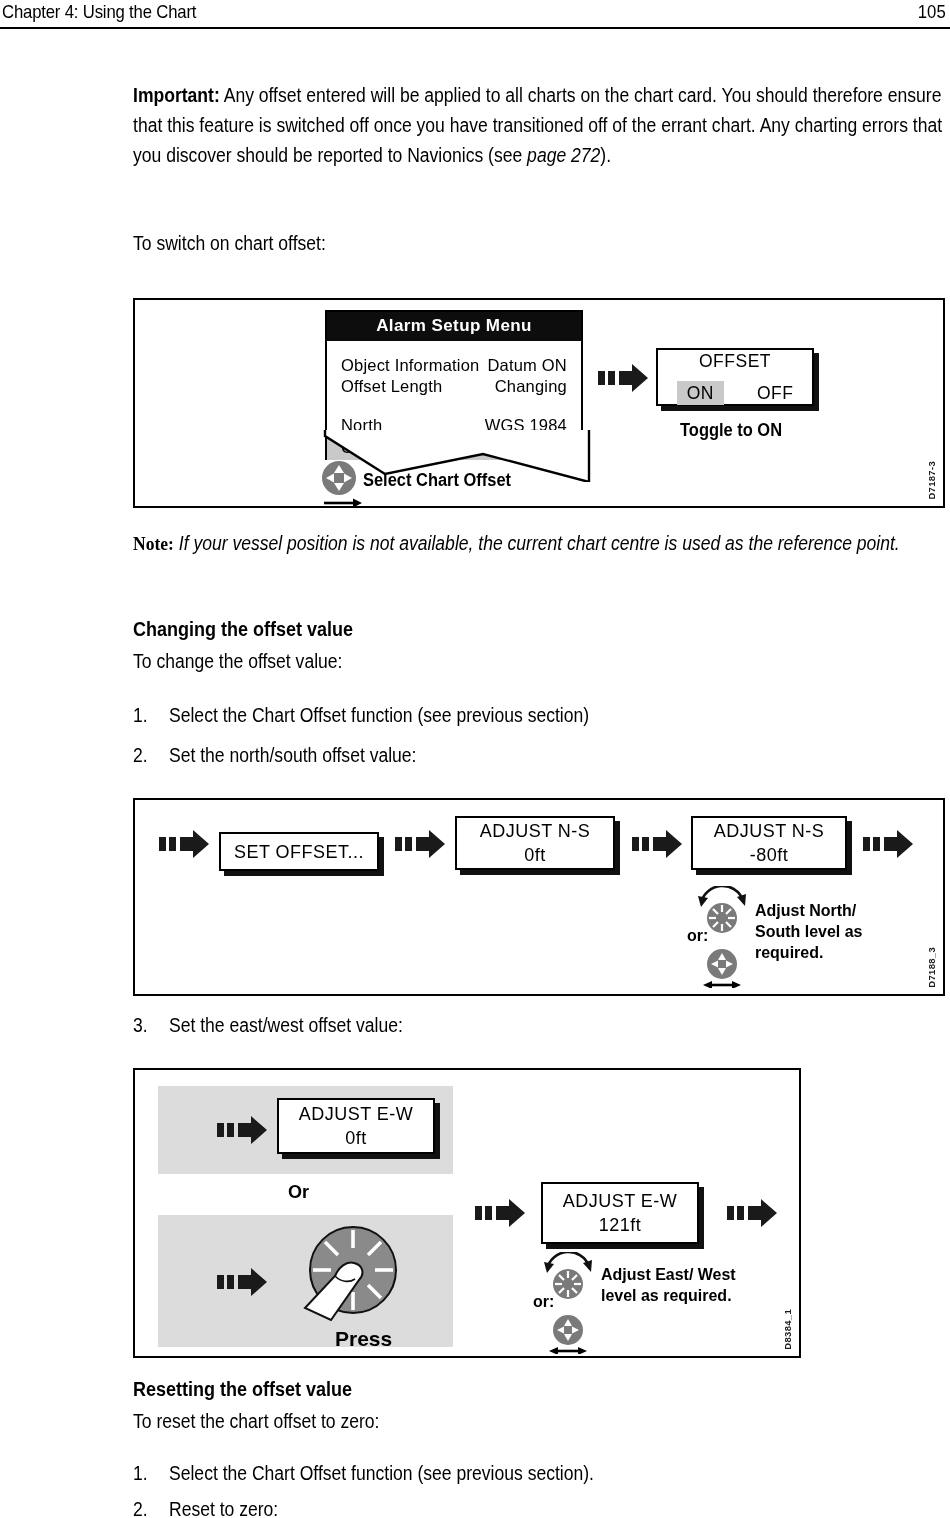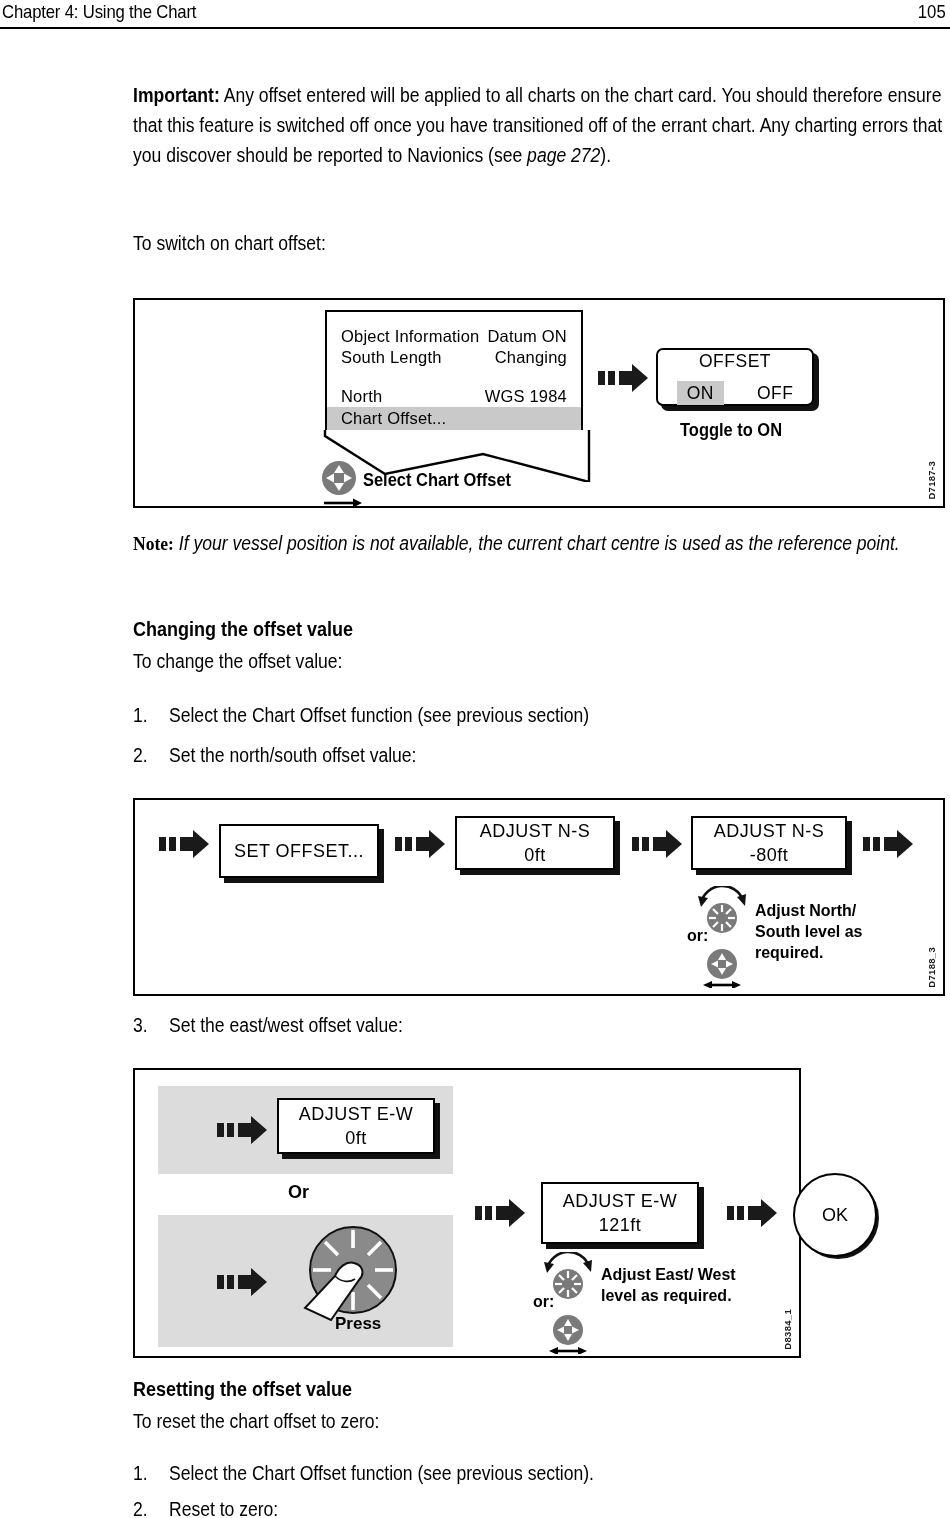--- a/index.html
+++ b/index.html
@@ -177,27 +177,28 @@
 
 <div class="para" style="left:133px; top:80px; width:910px;">
   <b>Important:</b><span> Any offset entered will be applied to all charts on the chart card. You should therefore ensure that this feature is switched off once you have transitioned off of the errant chart. Any charting errors that you discover should be reported to Navionics (see </span><i>page 272</i><span>).</span>
 </div>
 
 <div class="para" style="left:133px; top:228px;">To switch on chart offset:</div>
 
 <div class="figure" style="left:133px; top:298px; width:812px; height:210px;">
 
   <div class="menu-panel" style="left:190px; top:10px; width:258px;">
+    <div class="menu-title">Alarm Setup Menu</div>
     <div class="menu-rows">
       <div class="menu-row">
         <span class="lbl">Object Information</span>
         <span class="val">Datum ON</span>
       </div>
       <div class="menu-row">
-        <span class="lbl">South Length</span>
+        <span class="lbl">Offset Length</span>
         <span class="val">Changing</span>
       </div>
       <div class="menu-gap"></div>
       <div class="menu-row">
         <span class="lbl">North</span>
         <span class="val">WGS 1984</span>
       </div>
       <div class="menu-row sel">
         <span class="lbl">Chart Offset...</span>
         <span class="val"></span>
@@ -224,21 +225,21 @@
   <div class="caption" style="left:228px; top:170px; font-size:17.5px;">Select Chart Offset</div>
 
   <div class="marrow" style="left:463px; top:62px;">
     <svg width="52" height="32" viewBox="0 0 52 32">
       <rect x="0" y="9" width="7" height="14" fill="#1a1a1a"></rect>
       <rect x="10" y="9" width="7" height="14" fill="#1a1a1a"></rect>
       <polygon points="21,9 34,9 34,2 50,16 34,30 34,23 21,23" fill="#1a1a1a"></polygon>
     </svg>
   </div>
 
-  <div class="lcdbox" style="left:521px; top:48px; width:158px; height:58px;border-radius:7px;">
+  <div class="lcdbox" style="left:521px; top:48px; width:158px; height:58px;">
     <div style="font-size:17.5px;">OFFSET</div>
     <div style="display:flex; gap:33px; margin-top:8px; font-size:17.5px;">
       <span style="background:#c9c9c9; padding:0 10px;">ON</span>
       <span>OFF</span>
     </div>
   </div>
 
   <div class="caption" style="left:545px; top:120px; font-size:17.5px;">Toggle to ON</div>
 
   <div class="fig-id">D7187-3</div>
@@ -263,21 +264,21 @@
 <div class="figure" style="left:133px; top:798px; width:812px; height:198px;">
 
   <div class="marrow" style="left:24px; top:28px;">
     <svg width="52" height="32" viewBox="0 0 52 32">
       <rect x="0" y="9" width="7" height="14" fill="#1a1a1a"></rect>
       <rect x="10" y="9" width="7" height="14" fill="#1a1a1a"></rect>
       <polygon points="21,9 34,9 34,2 50,16 34,30 34,23 21,23" fill="#1a1a1a"></polygon>
     </svg>
   </div>
 
-  <div class="lcdbox" style="left:84px; top:24px; width:160px; height:54px;">
+  <div class="lcdbox" style="left:84px; top:32px; width:160px; height:39px;">
     <div>SET OFFSET...</div>
   </div>
 
   <div class="marrow" style="left:260px; top:28px;">
     <svg width="52" height="32" viewBox="0 0 52 32">
       <rect x="0" y="9" width="7" height="14" fill="#1a1a1a"></rect>
       <rect x="10" y="9" width="7" height="14" fill="#1a1a1a"></rect>
       <polygon points="21,9 34,9 34,2 50,16 34,30 34,23 21,23" fill="#1a1a1a"></polygon>
     </svg>
   </div>
@@ -385,21 +386,21 @@
         <line x1="84" y1="50" x2="102" y2="50"></line>
         <line x1="34" y1="22" x2="47" y2="35"></line>
         <line x1="77" y1="65" x2="90" y2="78"></line>
         <line x1="90" y1="22" x2="77" y2="35"></line>
         <line x1="47" y1="65" x2="34" y2="78"></line>
       </g>
       <path d="M63,43 C72,45 74,54 68,60 L40,100 L14,88 L44,56 C48,47 55,41 63,43 Z" fill="#fff" stroke="#111" stroke-width="2"></path>
       <path d="M44,56 C50,62 58,63 64,59" fill="none" stroke="#111" stroke-width="1.6"></path>
     </svg>
   </div>
-  <div style="position:absolute; left:200px; top:244px; font-size:17px; font-weight:700;">Press</div>
+  <div style="position:absolute; left:200px; top:257px; font-size:21px; font-weight:700;">Press</div>
 
   <div class="marrow" style="left:340px; top:127px;">
     <svg width="52" height="32" viewBox="0 0 52 32">
       <rect x="0" y="9" width="7" height="14" fill="#1a1a1a"></rect>
       <rect x="10" y="9" width="7" height="14" fill="#1a1a1a"></rect>
       <polygon points="21,9 34,9 34,2 50,16 34,30 34,23 21,23" fill="#1a1a1a"></polygon>
     </svg>
   </div>
 
   <div class="lcdbox" style="left:406px; top:112px; width:158px; height:62px;">
@@ -438,23 +439,20 @@
   <div class="caption" style="left:466px; top:194px; width:150px; font-size:17px; font-weight:600;">Adjust East/ West level as required.</div>
 
   <div class="marrow" style="left:592px; top:127px;">
     <svg width="52" height="32" viewBox="0 0 52 32">
       <rect x="0" y="9" width="7" height="14" fill="#1a1a1a"></rect>
       <rect x="10" y="9" width="7" height="14" fill="#1a1a1a"></rect>
       <polygon points="21,9 34,9 34,2 50,16 34,30 34,23 21,23" fill="#1a1a1a"></polygon>
     </svg>
   </div>
 
-  <div class="okcircle" style="left:658px; top:103px; width:84px; height:84px;">
-    <span>OK</span>
-  </div>
 
   <div class="fig-id">D8384_1</div>
 </div>
 
 <div class="heading" style="left:133px; top:1378px;">Resetting the offset value</div>
 <div class="para" style="left:133px; top:1406px;">To reset the chart offset to zero:</div>
 
 <div class="listitem" style="left:133px; top:1458px;">
   <span class="num">1.</span>
   <span class="txt">Select the Chart Offset function (see previous section).</span>

